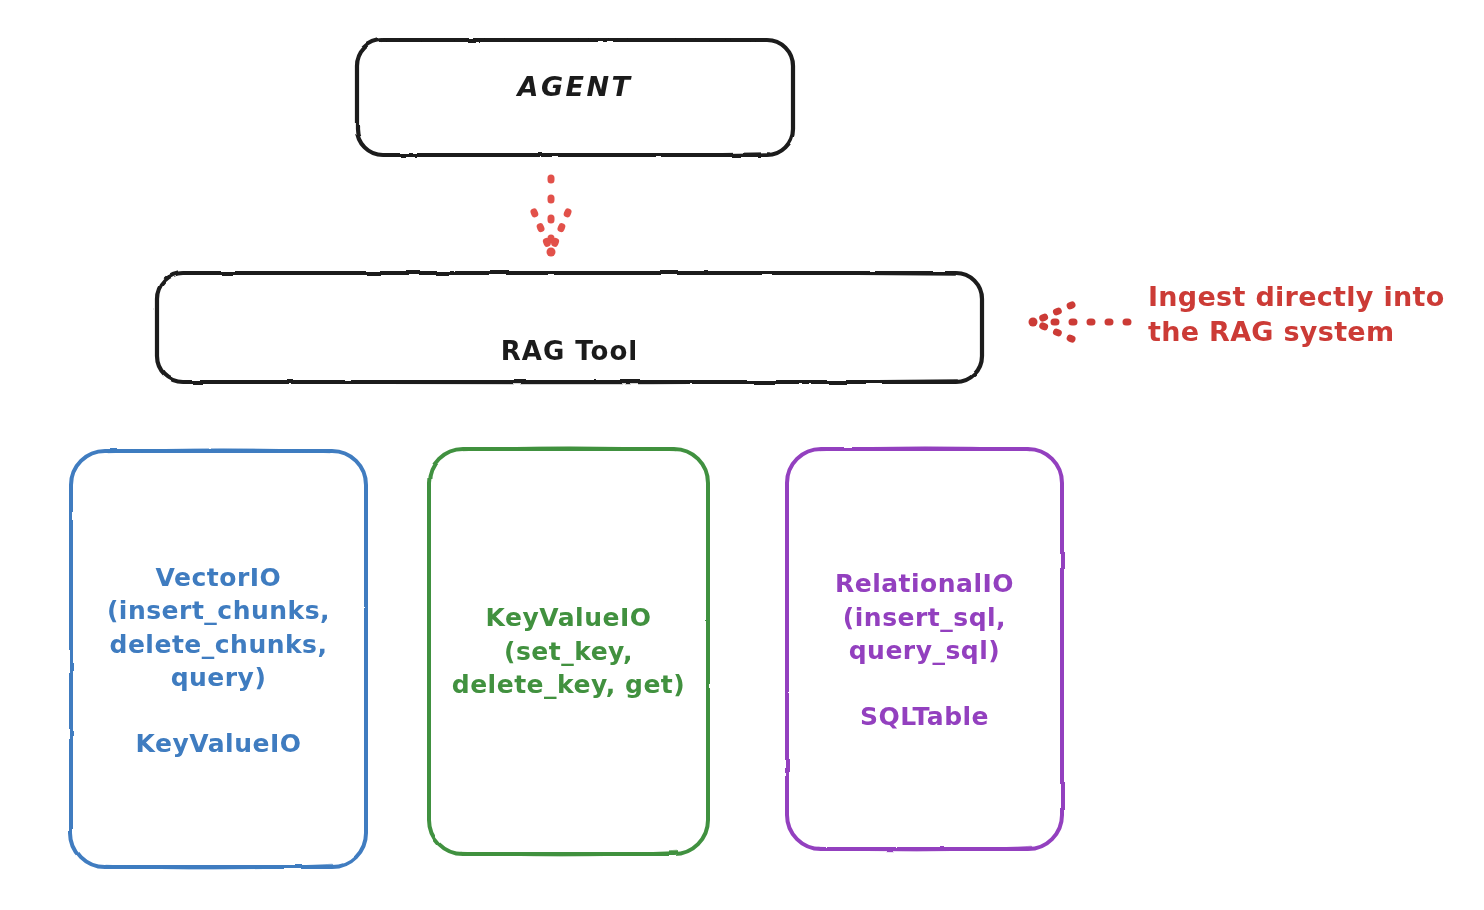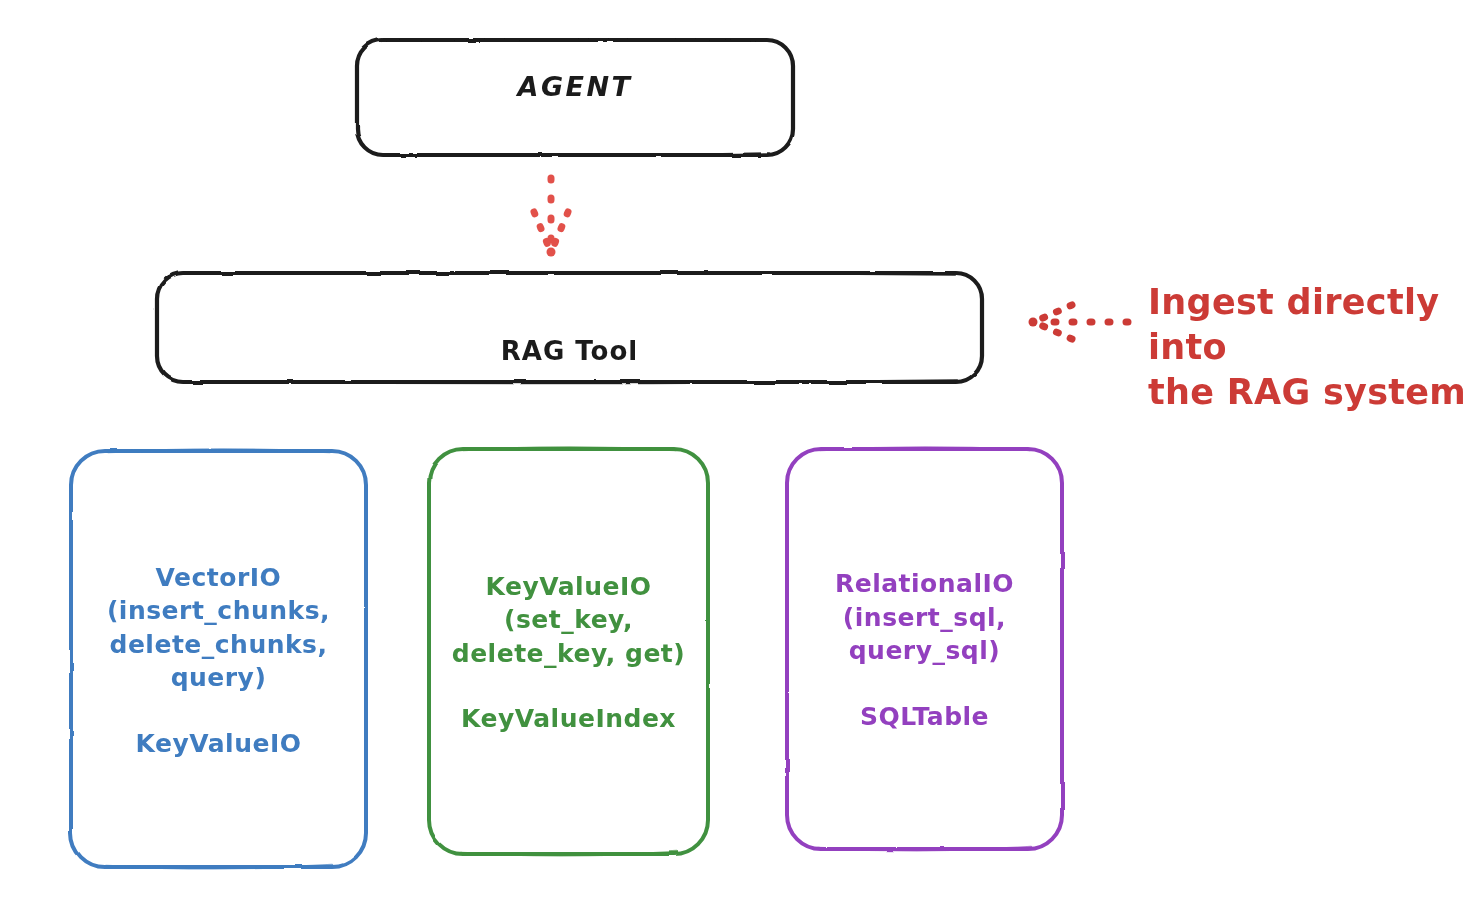--- a/index.html
+++ b/index.html
@@ -116,21 +116,21 @@
   #relationalio-node .node-label,
   #relationalio-node .impl-label { color: #9340bf; }
 
   
   #ingest-annotation {
     position: absolute;
     left: 1148px;
     top: 280px;
     width: 330px;
     color: #cc3b36;
-    font-size: 35px;
+    font-size: 27px;
     font-weight: 600;
     line-height: 1.28;
     text-align: left;
     white-space: pre-line;
     letter-spacing: 0.3px;
   }
 </style>
 </head>
 <body>
 
@@ -204,21 +204,20 @@
 (insert_chunks,
 delete_chunks,
 query)</div>
   <div class="impl-label">KeyValueIO</div>
 </div>
 
 <div class="node provider-card" id="keyvalueio-node">
   <div class="node-label">KeyValueIO
 (set_key,
 delete_key, get)</div>
-  <div class="impl-label">KeyValueIndex</div>
 </div>
 
 <div class="node provider-card" id="relationalio-node">
   <div class="node-label">RelationalIO
 (insert_sql,
 query_sql)</div>
   <div class="impl-label">SQLTable</div>
 </div>
 
 <div id="ingest-annotation">Ingest directly into

